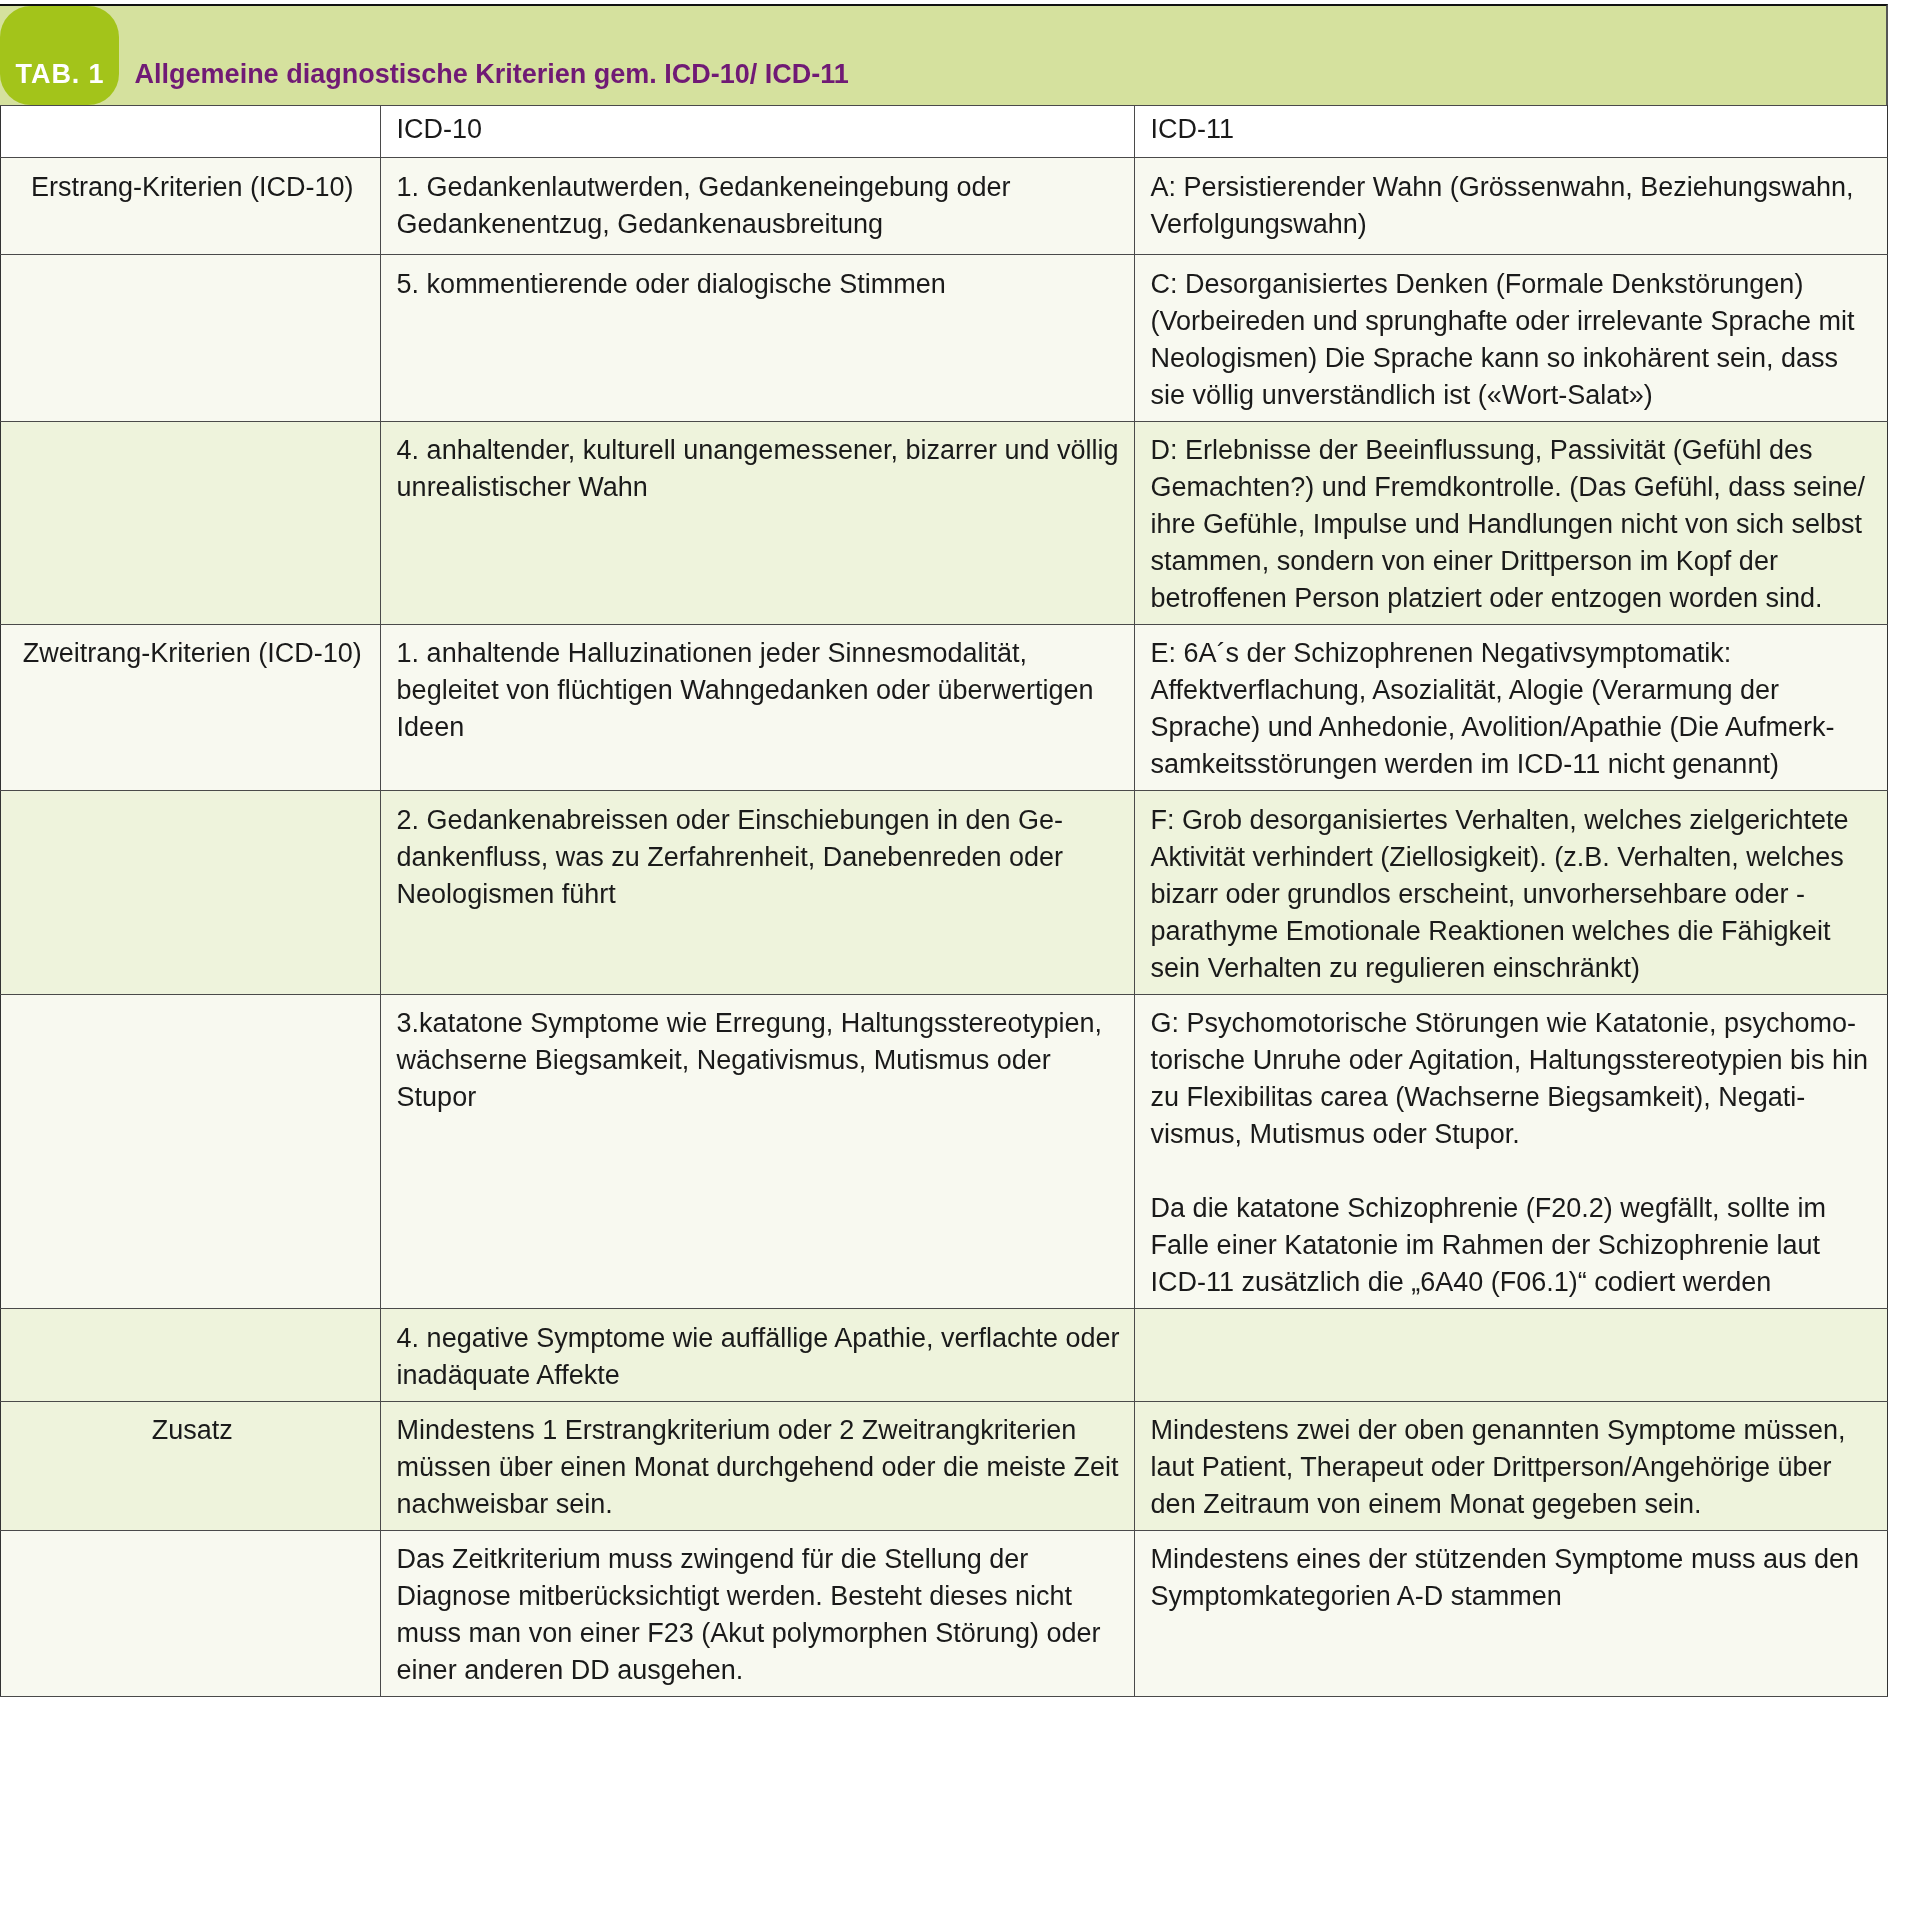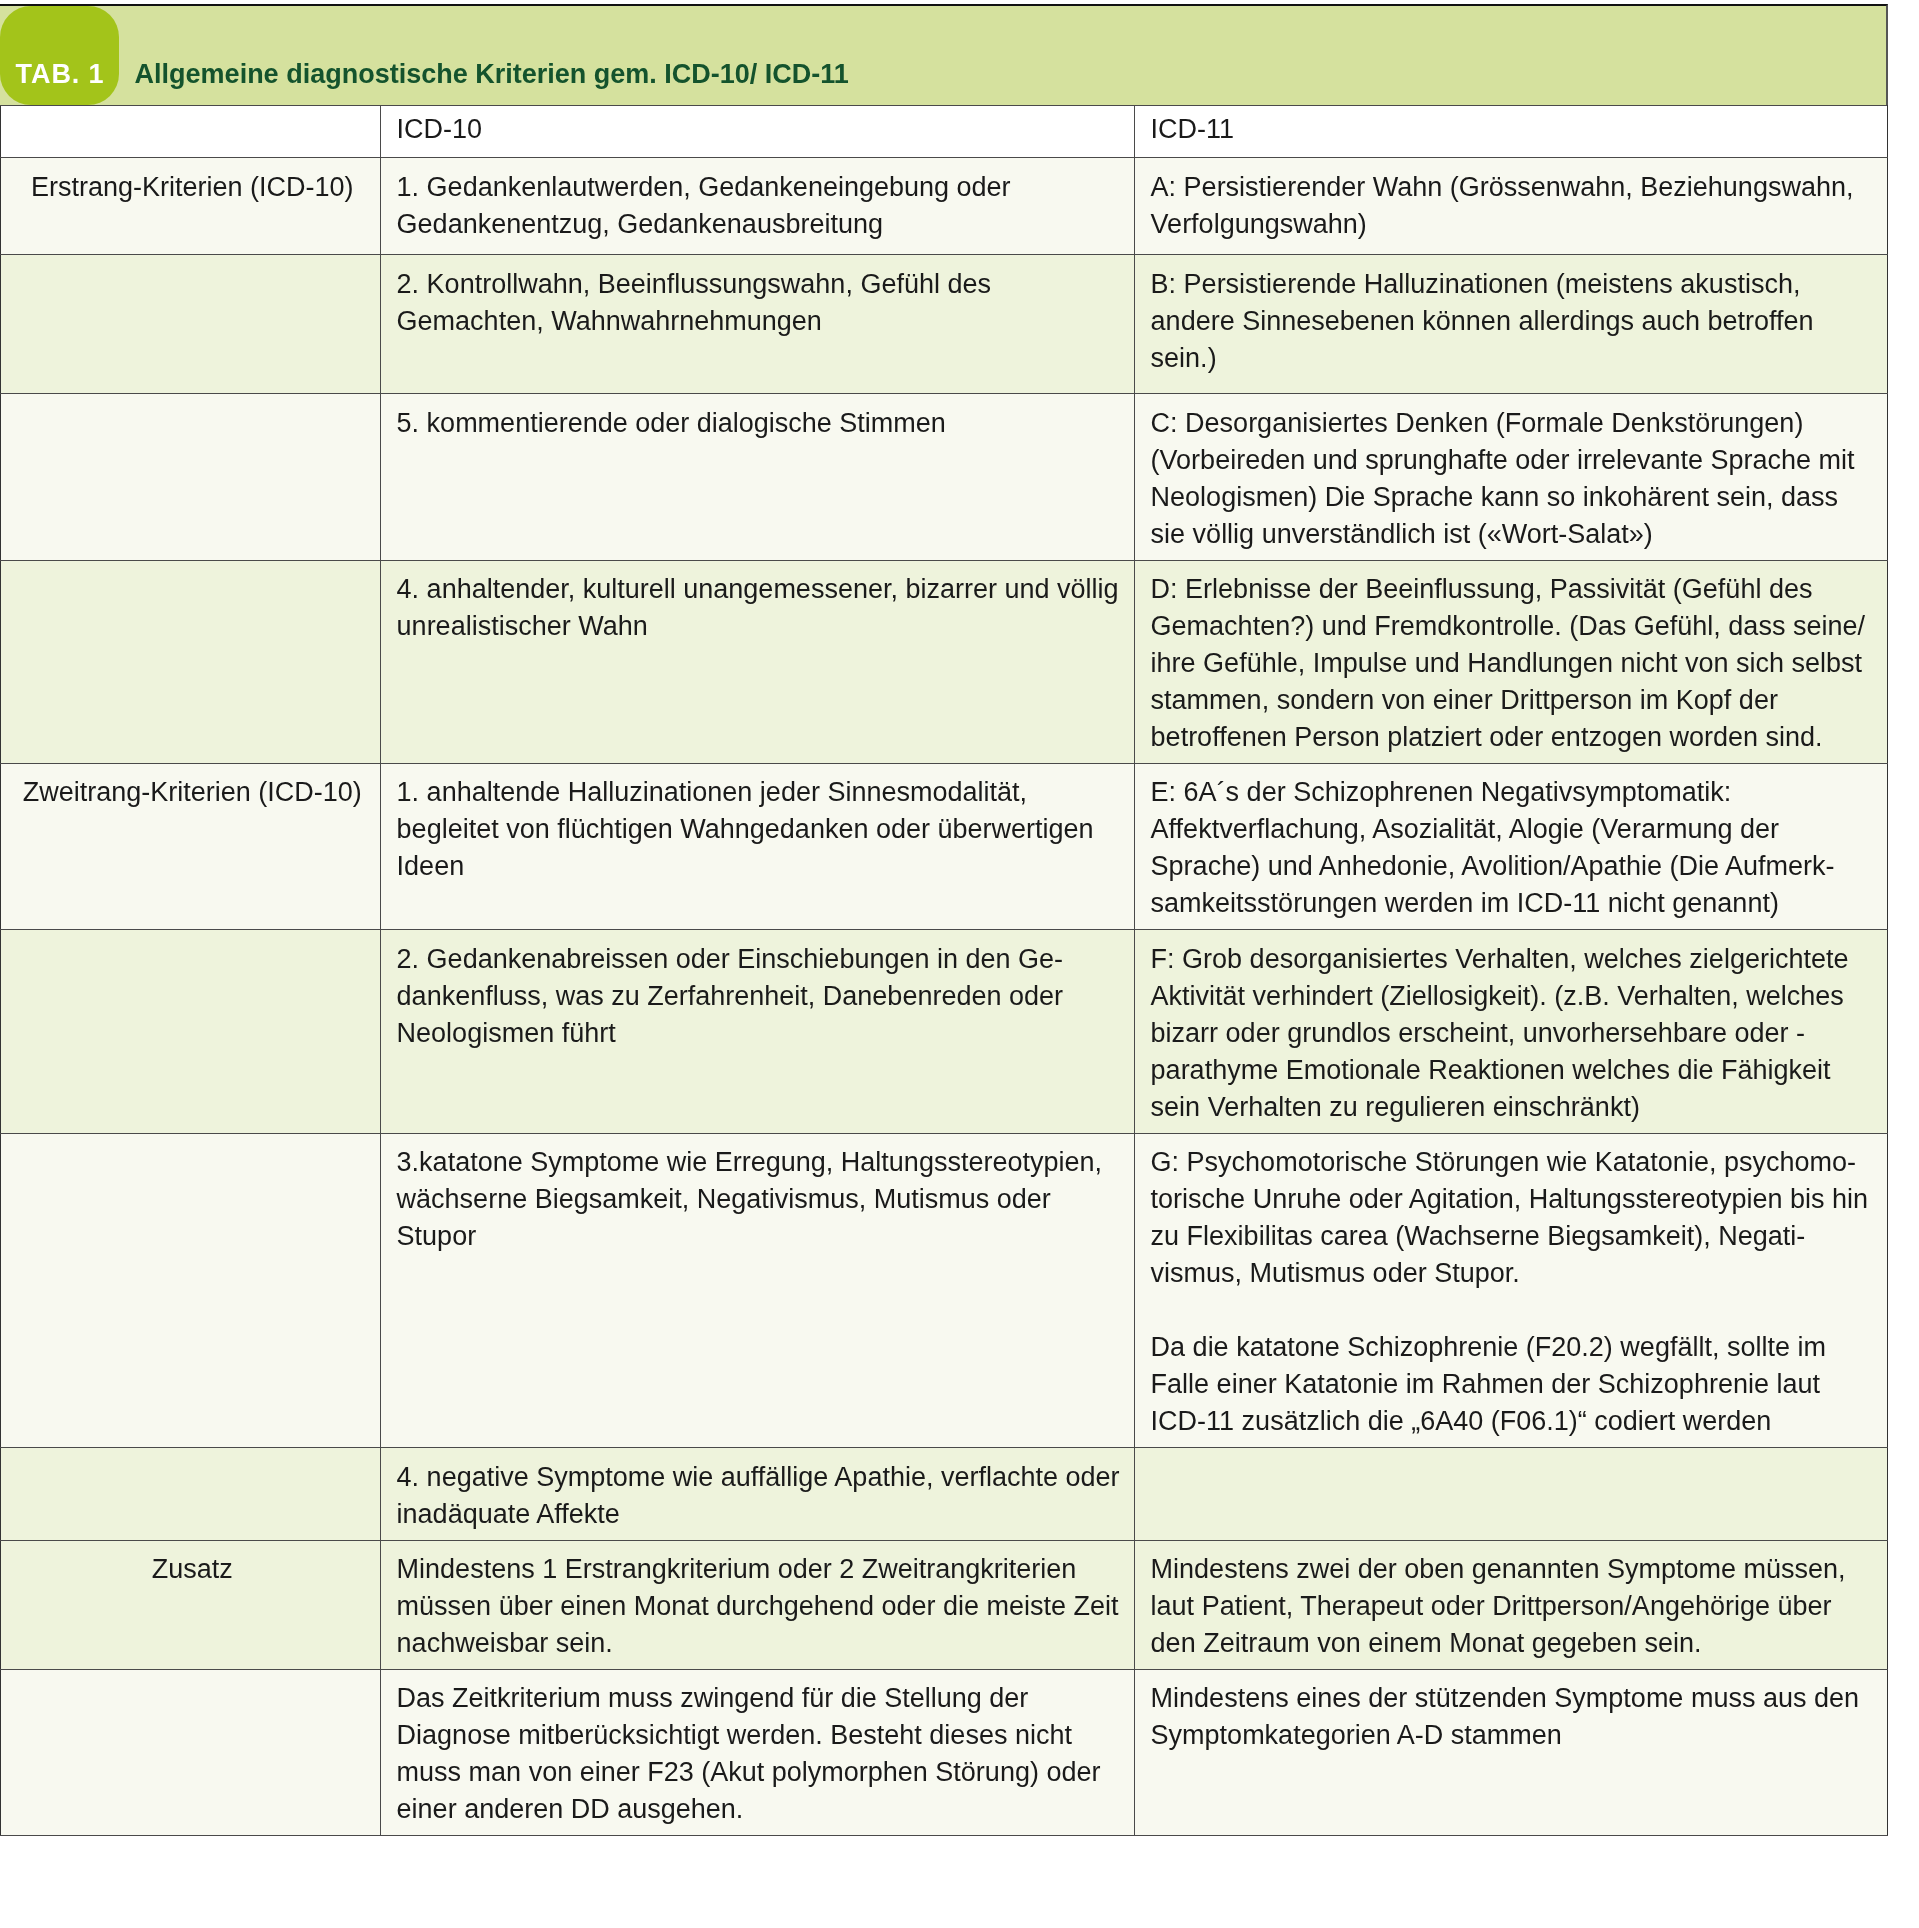--- a/index.html
+++ b/index.html
@@ -5,21 +5,21 @@
   html, body { margin: 0; padding: 0; background: #ffffff; }
   body { width: 1920px; height: 1928px; position: relative; overflow: hidden;
          font-family: "Liberation Sans", sans-serif; color: #1a1a1a; }
   .table-wrap { position: absolute; left: 0; top: 4.3px; width: 1888px; }
   .title-bar { position: relative; height: 101px; border-top: 2.6px solid #111;
                background: #d5e19e; display: flex; border-right: 2.6px solid #555; box-sizing: border-box; }
   .title-tag { width: 119px; background: #a3c41a; color: #ffffff; font-weight: bold;
                font-size: 27px; display: flex; align-items: flex-end; padding: 0 0 15.6px 15.6px;
                box-sizing: border-box; letter-spacing: 0.9px; font-family: "Liberation Sans", sans-serif; border-radius: 31px; }
   .title-text { flex: 1; display: flex; align-items: flex-end; padding: 0 0 15.6px 15.6px;
-                font-weight: bold; font-size: 27px; color: #14532d; font-family: "Liberation Sans", sans-serif; }
+                font-weight: bold; font-size: 27px; color: #701a75; font-family: "Liberation Sans", sans-serif; }
   table { border-collapse: collapse; width: 1888px; table-layout: fixed; }
   td { border: 1.7px solid #4a4a4a; vertical-align: top; padding: 10.4px 12px 7px 15.6px;
        font-size: 27px; line-height: 37px; box-sizing: border-box; }
   col.c1 { width: 380px; } col.c2 { width: 754px; } col.c3 { width: 753px; }
   tr.hdr td { background: #ffffff; height: 52px; padding-top: 5.2px; }
   tr.odd td { background: #f8f9f0; }
   tr.even td { background: #eef3dc; }
   td { border-left: 1.7px solid #4a4a4a; }
   tr td:first-child { border-left: 1.7px solid #333; text-align: center; }
   tr td:last-child { border-right: 1.7px solid #333; margin-left: 6px; }
@@ -42,25 +42,20 @@
     <tbody>
       <tr class="hdr">
         <td></td>
         <td>ICD-10</td>
         <td>ICD-11</td>
       </tr>
       <tr class="odd" style="height:97px">
         <td>Erstrang-Kriterien (ICD-10)</td>
         <td>1. Gedankenlautwerden, Gedankeneingebung oder Gedankenentzug, Gedankenausbreitung</td>
         <td>A: Persistierender Wahn (Grössenwahn, Beziehungswahn, Verfolgungswahn)</td>
-      </tr>
-      <tr class="even" style="height:139px">
-        <td></td>
-        <td>2. Kontrollwahn, Beeinflussungswahn, Gefühl des Gemachten, Wahnwahrnehmungen</td>
-        <td>B: Persistierende Halluzinationen (meistens akustisch, andere Sinnesebenen können allerdings auch betroffen sein.)</td>
       </tr>
       <tr class="odd" style="height:160px">
         <td></td>
         <td>5. kommentierende oder dialogische Stimmen</td>
         <td>C: Desorganisiertes Denken (Formale Denkstörungen) (Vorbeireden und sprunghafte oder irrelevante Sprache mit Neologismen) Die Sprache kann so inkohärent sein, dass sie völlig unverständlich ist («Wort-Salat»)</td>
       </tr>
       <tr class="even" style="height:197px">
         <td></td>
         <td>4. anhaltender, kulturell unangemessener, bizarrer und völlig unrealistischer Wahn</td>
         <td>D: Erlebnisse der Beeinflussung, Passivität (Gefühl des Gemachten?) und Fremdkontrolle. (Das Gefühl, dass seine/ ihre Gefühle, Impulse und Handlungen nicht von sich selbst stammen, sondern von einer Drittperson im Kopf der betroffenen Person platziert oder entzogen worden sind.</td>

